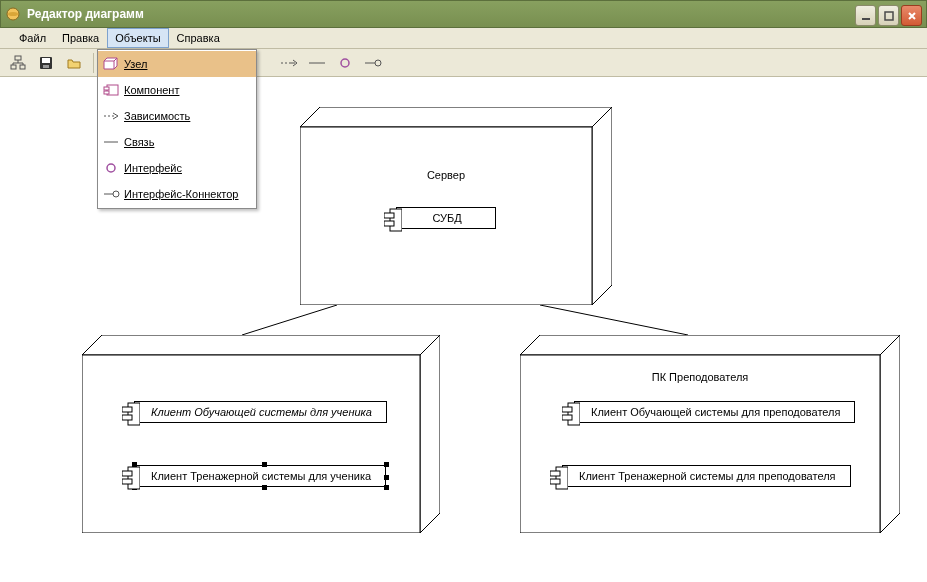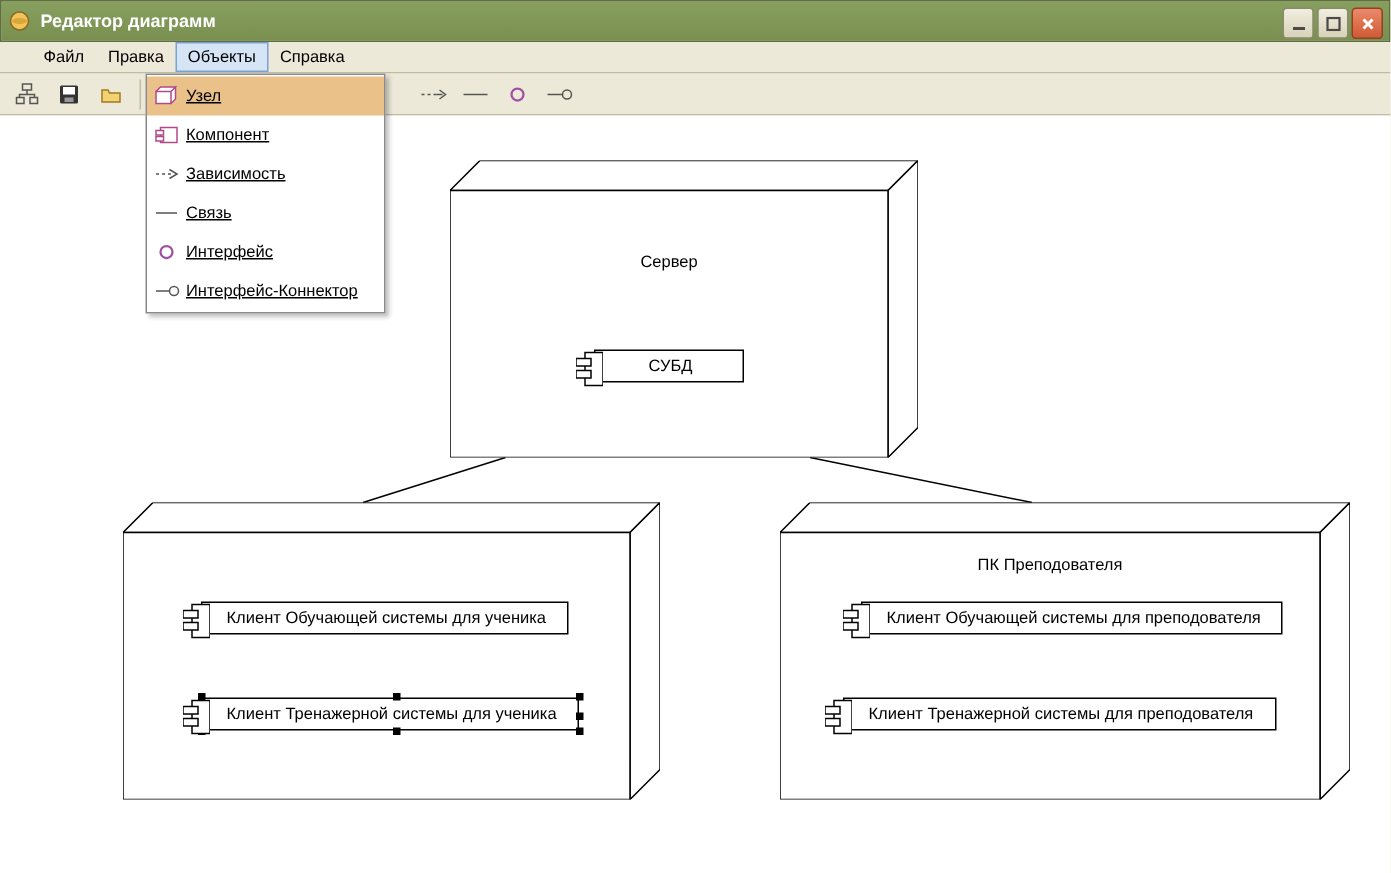--- a/index.html
+++ b/index.html
@@ -10,21 +10,21 @@
   .title-bar { height:28px; background:linear-gradient(#88a05f,#788f50); display:flex; align-items:center; padding:0 4px; color:#fff; position:relative; border:1px solid #5c6f3c;}
   .title-bar .app-icon { width:16px; height:16px; margin-right:6px; position:relative;}
   .title-bar .app-icon svg{display:block;}
   .title-bar .title-text{ font-weight:bold; font-size:12px;}
   .win-buttons{ position:absolute; right:4px; top:4px; display:flex; gap:2px;}
   .win-btn{ width:21px; height:21px; background:linear-gradient(#f0eee0,#d7d2b8); border:1px solid #8a8a6a; border-radius:3px; display:flex; align-items:center; justify-content:center; cursor:pointer;}
   .win-btn.close{ background:linear-gradient(#e98a6a,#d25a34); border-color:#9a3d20;}
   .win-btn svg{display:block;}
 
   
-  .menu-bar{ height:21px; background:#ece9d8; border-bottom:1px solid #c0bca4; display:flex; align-items:stretch; padding-left:21px;}
+  .menu-bar{ height:21px; background:#ece9d8; border-bottom:1px solid #c0bca4; display:flex; align-items:stretch; padding-left:11px;}
   .menu-item{ padding:0 8px; display:flex; align-items:center; cursor:pointer; position:relative;}
   .menu-item.open{ background:#d6e5f5; border:1px solid #7da2ce; padding:0 7px;}
   .dropdown{ position:absolute; left:97px; top:49px; width:160px; background:#fff; border:1px solid #8a8a8a; box-shadow:2px 2px 3px rgba(0,0,0,0.25); z-index:20; padding:1px 0;}
   .dd-item{ display:flex; align-items:center; height:26px; cursor:pointer;text-decoration:underline;}
   .dd-item.hover{ background:#e9c189;}
   .dd-iconcol{ width:26px; display:flex; align-items:center; justify-content:center; flex-shrink:0;}
   .dd-label{ flex:1; padding-right:10px;}
   .icon-box{width:20px;height:14px;display:flex;align-items:center;justify-content:center;}
 
   
@@ -226,40 +226,40 @@
 
   <div class="node-wrap" style="left:300px; top:30px; width:312px; height:198px;">
     <svg width="312" height="198" style="position:absolute;left:0;top:0;">
       <polygon points="0,20 20,0 312,0 312,178 292,198 292,20" fill="#000"></polygon>
       <polygon points="0,20 20,0 312,0 292,20" fill="#fff" stroke="#000"></polygon>
       <polygon points="292,20 312,0 312,178 292,198" fill="#fff" stroke="#000"></polygon>
       <rect x="0" y="20" width="292" height="178" fill="#fff" stroke="#000"></rect>
     </svg>
     <div class="node-title" style="left:0; top:62px; width:292px;">Сервер</div>
 
-    <div class="component" style="left:84px; top:126px;">
+    <div class="component" style="left:84px; top:100px;">
       <span class="comp-icon">
         <svg width="18" height="26">
             <rect x="6" y="2" width="12" height="22" fill="#fff" stroke="#000"></rect>
             <rect x="0" y="6" width="10" height="5" fill="#fff" stroke="#000"></rect>
             <rect x="0" y="14" width="10" height="5" fill="#fff" stroke="#000"></rect>
           </svg>
       </span>
       <div class="comp-body" style="min-width:100px; justify-content:center;">СУБД</div>
     </div>
   </div>
 
   <div class="node-wrap" style="left:82px; top:258px; width:358px; height:198px;">
     <svg width="358" height="198" style="position:absolute;left:0;top:0;">
       <polygon points="0,20 20,0 358,0 358,178 338,198 338,20" fill="#000"></polygon>
       <polygon points="0,20 20,0 358,0 338,20" fill="#fff" stroke="#000"></polygon>
       <polygon points="338,20 358,0 358,178 338,198" fill="#fff" stroke="#000"></polygon>
       <rect x="0" y="20" width="338" height="178" fill="#fff" stroke="#000"></rect>
     </svg>
-    <div class="component" style="left:40px; top:66px;">
+    <div class="component" style="left:40px; top:66px;font-style:italic;">
       <span class="comp-icon">
         <svg width="18" height="26">
             <rect x="6" y="2" width="12" height="22" fill="#fff" stroke="#000"></rect>
             <rect x="0" y="6" width="10" height="5" fill="#fff" stroke="#000"></rect>
             <rect x="0" y="14" width="10" height="5" fill="#fff" stroke="#000"></rect>
           </svg>
       </span>
       <div class="comp-body">Клиент Обучающей системы для ученика</div>
     </div>
 

